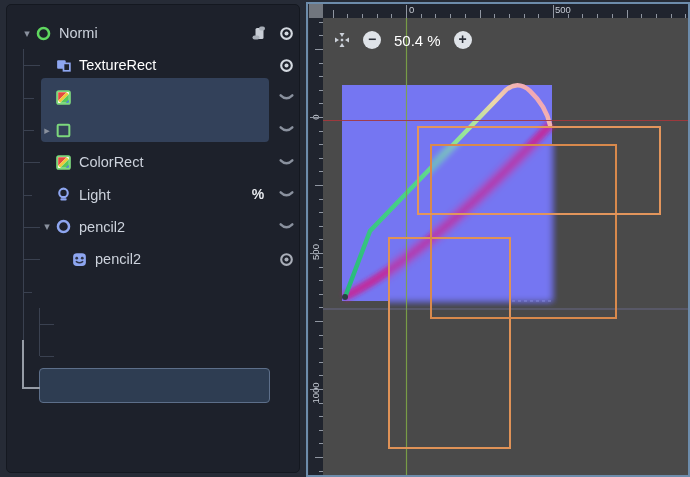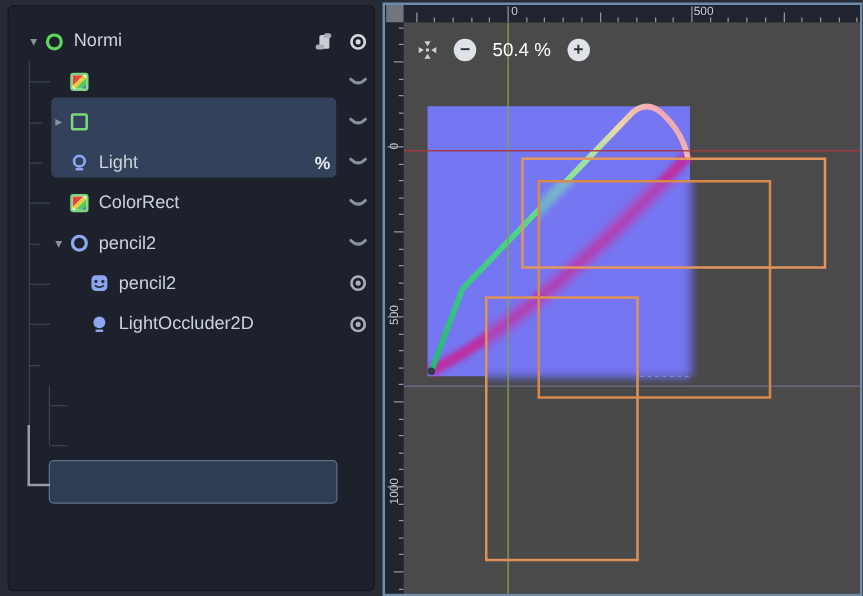--- a/index.html
+++ b/index.html
@@ -87,20 +87,35 @@
       <span class="rctl eye">
         <svg viewBox="0 0 16 16" width="17" height="17">
             <circle cx="8" cy="8" r="5" fill="none" stroke="#d4d9e0" stroke-width="2"></circle>
             <circle cx="8" cy="8" r="1.9" fill="#d4d9e0"></circle>
           </svg>
       </span>
     </div>
 
 
 
+    <div class="row pl1 sel">
+      <span class="ic">
+        <svg viewBox="0 0 16 16" width="17" height="17">
+            <rect x="2" y="3" width="8" height="8" rx="1" fill="#8ea6f0"></rect>
+            <rect x="8" y="6" width="6" height="7" fill="#1e222b" stroke="#8ea6f0" stroke-width="1.6"></rect>
+          </svg>
+      </span>
+      <span>TextureRect</span>
+      <span class="rctl eye">
+        <svg viewBox="0 0 16 16" width="17" height="17">
+            <circle cx="8" cy="8" r="5" fill="none" stroke="#d4d9e0" stroke-width="2"></circle>
+            <circle cx="8" cy="8" r="1.9" fill="#d4d9e0"></circle>
+          </svg>
+      </span>
+    </div>
 
     <div class="row pl1">
       <span class="ic">
         <svg viewBox="0 0 16 16" width="17" height="17">
             <rect x="2" y="2" width="12" height="12" rx="1.5" fill="#ffffff" stroke="#7dd87d" stroke-width="1.8"></rect>
             <polygon points="3,3 11,3 3,11" fill="#e4493f"></polygon>
             <polygon points="11,3 13,5 5,13 3,11" fill="#f0c93c"></polygon>
             <polygon points="13,5 13,13 5,13" fill="#58c85a"></polygon>
             <polygon points="13,10 13,13 10,13" fill="#4f7ede"></polygon>
           </svg>
@@ -122,51 +137,51 @@
       <span class="rctl eye">
         <svg viewBox="0 0 16 16" width="17" height="17">
             <path d="M2.5,6 Q8,11.5 13.5,6" fill="none" stroke="#8a919e" stroke-width="2.3" stroke-linecap="round"></path>
           </svg>
       </span>
     </div>
 
     <div class="row pl1">
       <span class="ic">
         <svg viewBox="0 0 16 16" width="17" height="17">
-            <circle cx="8" cy="6.5" r="4" fill="none" stroke="#8ea6f0" stroke-width="2"></circle>
-            <line x1="6" y1="12.6" x2="10" y2="12.6" stroke="#8ea6f0" stroke-width="2" stroke-linecap="round"></line>
-          </svg>
-      </span>
-      <span>Light</span>
-      <span class="rctl aux">%</span>
-      <span class="rctl eye">
-        <svg viewBox="0 0 16 16" width="17" height="17">
-            <path d="M2.5,6 Q8,11.5 13.5,6" fill="none" stroke="#8a919e" stroke-width="2.3" stroke-linecap="round"></path>
-          </svg>
-      </span>
-    </div>
-
-    <div class="row pl1">
-      <span class="ic">
-        <svg viewBox="0 0 16 16" width="17" height="17">
             <rect x="2" y="2" width="12" height="12" rx="1.5" fill="#ffffff" stroke="#7dd87d" stroke-width="1.8"></rect>
             <polygon points="3,3 11,3 3,11" fill="#e4493f"></polygon>
             <polygon points="11,3 13,5 5,13 3,11" fill="#f0c93c"></polygon>
             <polygon points="13,5 13,13 5,13" fill="#58c85a"></polygon>
             <polygon points="13,10 13,13 10,13" fill="#4f7ede"></polygon>
           </svg>
       </span>
       <span>ColorRect</span>
       <span class="rctl eye">
         <svg viewBox="0 0 16 16" width="17" height="17">
             <path d="M2.5,6 Q8,11.5 13.5,6" fill="none" stroke="#8a919e" stroke-width="2.3" stroke-linecap="round"></path>
           </svg>
       </span>
     </div>
 
+    <div class="row pl1">
+      <span class="ic">
+        <svg viewBox="0 0 16 16" width="17" height="17">
+            <circle cx="8" cy="6.5" r="4" fill="none" stroke="#8ea6f0" stroke-width="2"></circle>
+            <line x1="6" y1="12.6" x2="10" y2="12.6" stroke="#8ea6f0" stroke-width="2" stroke-linecap="round"></line>
+          </svg>
+      </span>
+      <span>Light</span>
+      <span class="rctl aux">%</span>
+      <span class="rctl eye">
+        <svg viewBox="0 0 16 16" width="17" height="17">
+            <path d="M2.5,6 Q8,11.5 13.5,6" fill="none" stroke="#8a919e" stroke-width="2.3" stroke-linecap="round"></path>
+          </svg>
+      </span>
+    </div>
+
     <div class="row pl1a">
       <span class="arrow">▾</span>
       <span class="ic">
         <svg viewBox="0 0 16 16" width="17" height="17">
             <circle cx="8" cy="8" r="5.2" fill="none" stroke="#8ea6f0" stroke-width="2.4"></circle>
           </svg>
       </span>
       <span>pencil2</span>
       <span class="rctl eye">
         <svg viewBox="0 0 16 16" width="17" height="17">
@@ -186,35 +201,20 @@
       </span>
       <span>pencil2</span>
       <span class="rctl eye">
         <svg viewBox="0 0 16 16" width="17" height="17">
             <circle cx="8" cy="8" r="5" fill="none" stroke="#a9aeb8" stroke-width="2"></circle>
             <circle cx="8" cy="8" r="1.9" fill="#a9aeb8"></circle>
           </svg>
       </span>
     </div>
 
-    <div class="row pl2">
-      <span class="ic">
-        <svg viewBox="0 0 16 16" width="17" height="17">
-            <circle cx="8" cy="6.5" r="4.5" fill="#8ea6f0"></circle>
-            <line x1="6" y1="12.8" x2="10" y2="12.8" stroke="#8ea6f0" stroke-width="2" stroke-linecap="round"></line>
-          </svg>
-      </span>
-      <span>LightOccluder2D</span>
-      <span class="rctl eye">
-        <svg viewBox="0 0 16 16" width="17" height="17">
-            <circle cx="8" cy="8" r="5" fill="none" stroke="#a9aeb8" stroke-width="2"></circle>
-            <circle cx="8" cy="8" r="1.9" fill="#a9aeb8"></circle>
-          </svg>
-      </span>
-    </div>
 
 
   </div>
 </div>
 
 <div class="ruler-corner"></div>
 
 <div class="hruler" id="hruler">
   <span class="hlab" style="left:86px;">0</span>
   <span class="hlab" style="left:232px;">500</span>

